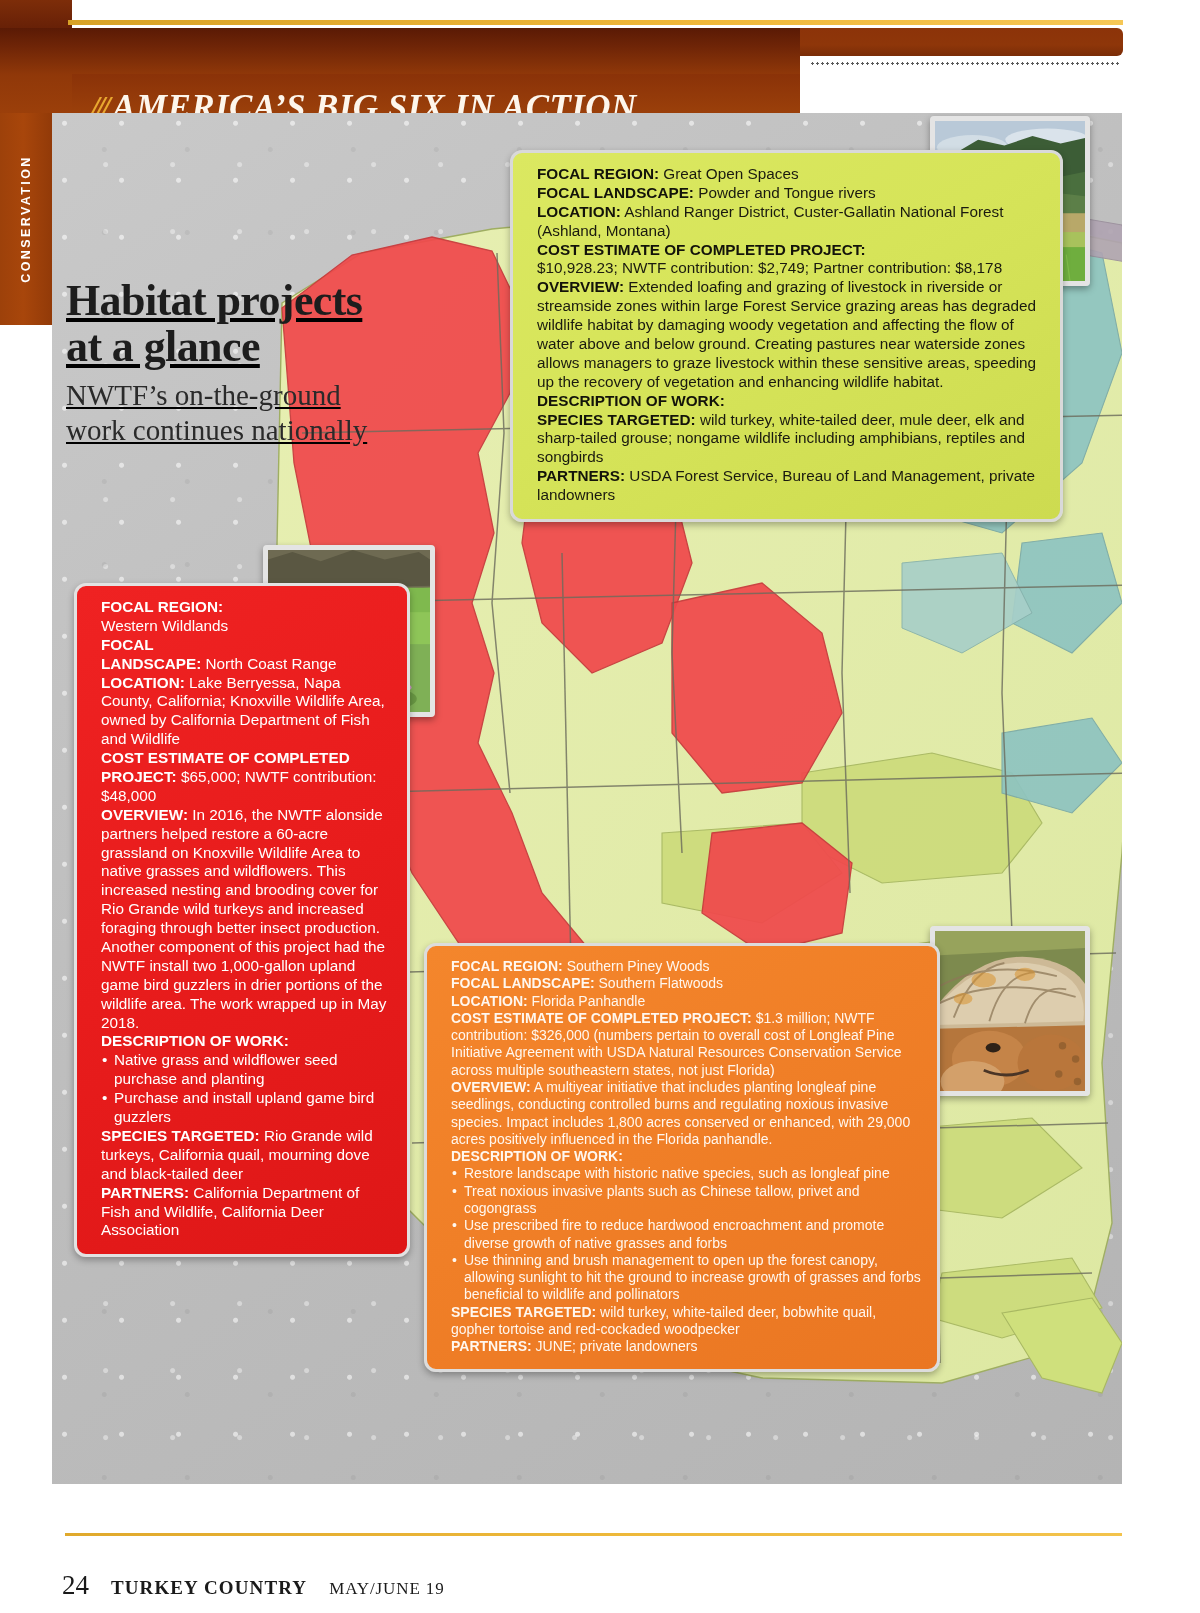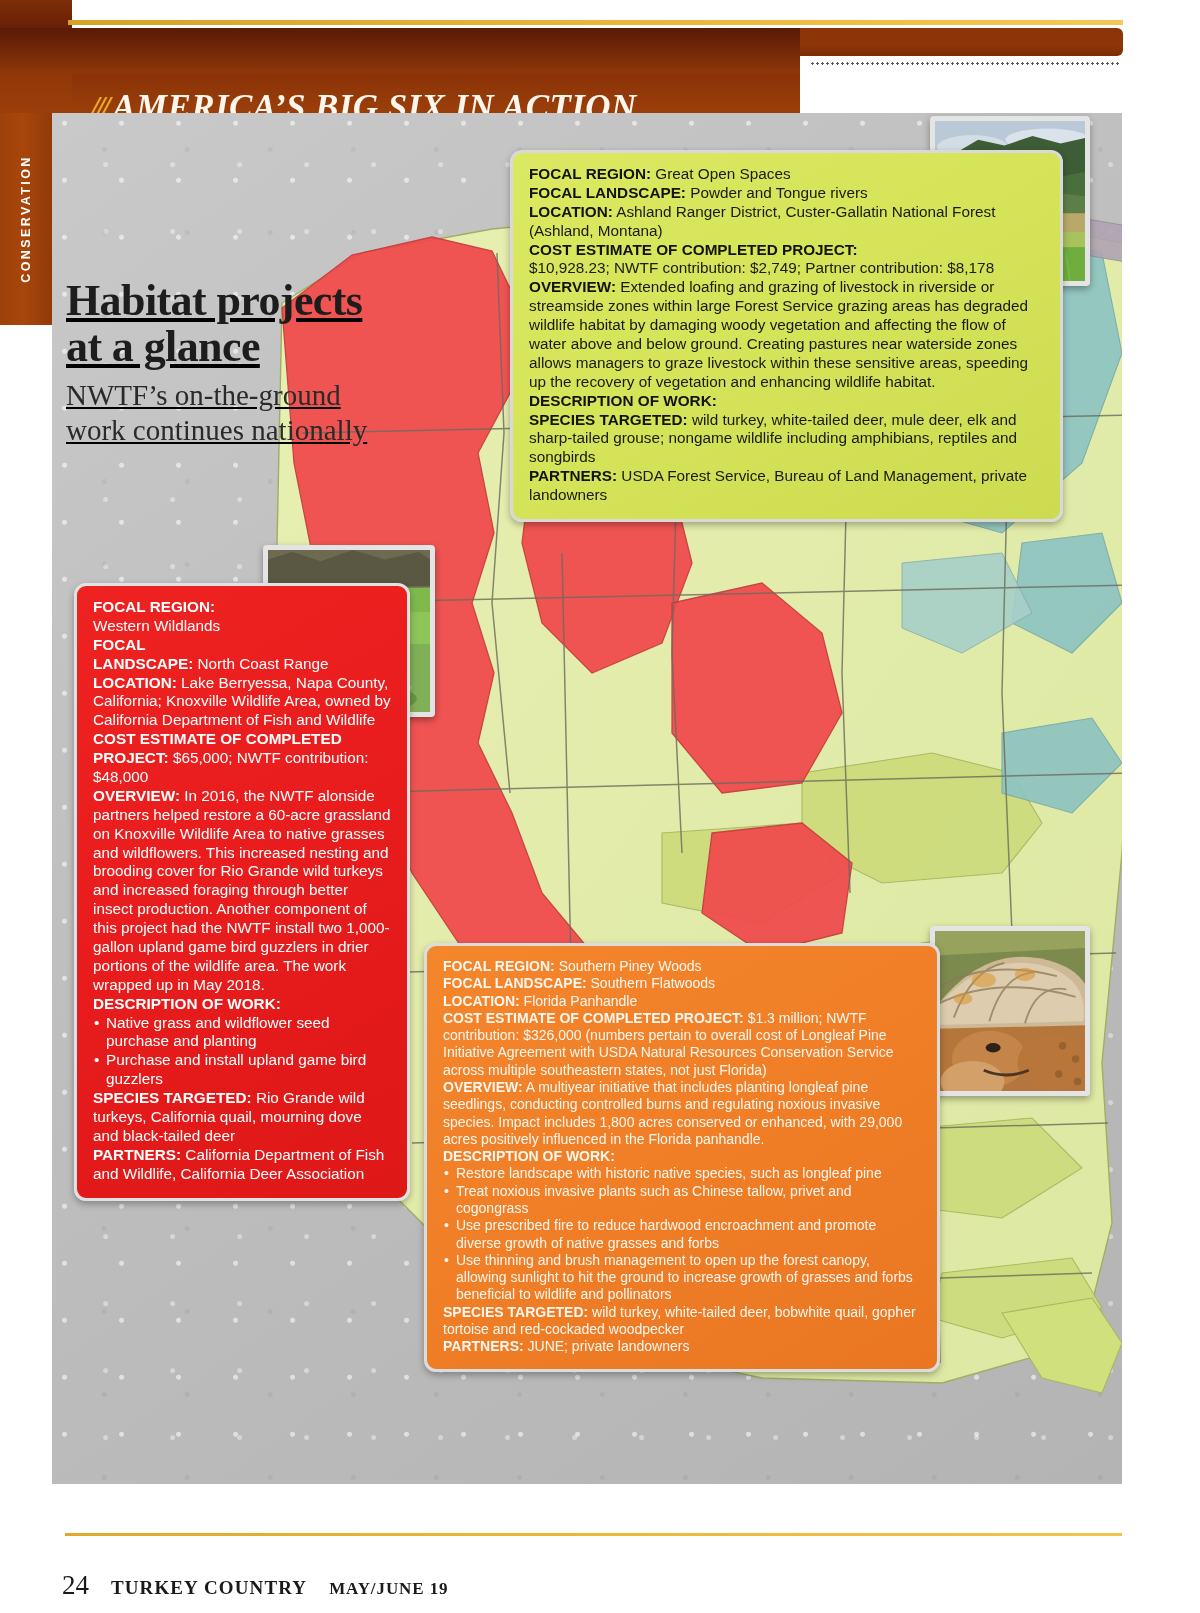--- a/index.html
+++ b/index.html
@@ -84,21 +84,21 @@
   .deck {
     margin-top: 8px;
     font-family: "Liberation Serif", serif; font-weight: 400;
     font-size: 29px; line-height: 1.24; color: #2a2a2a;
   }
 
   
   .infobox {
     position: absolute; border-radius: 12px;
     box-shadow: 0 3px 7px rgba(0,0,0,0.30);
-    padding: 12px 16px 14px 16px;
+    padding: 12px 16px 14px 24px;
   }
   .box-green {
     left: 458px; top: 37px; width: 553px;
     background: linear-gradient(150deg,#dbe861 0%, #d6e459 45%, #cddb50 100%);
     border: 3px solid #d9d9d9; color: #1a1a0f;
     font-size: 15.3px; line-height: 1.235;
   }
   .box-red {
     left: 22px; top: 470px; width: 336px;
     background: linear-gradient(150deg,#ef2222 0%, #e81c1c 50%, #de1717 100%);
@@ -135,21 +135,21 @@
     position: absolute; left: 65px; top: 1533px; width: 1057px; height: 3px;
     background: linear-gradient(90deg,#e0a92c 0%, #eeb93b 55%, #f3c34c 100%);
   }
   .footer {
     position: absolute; left: 62px; top: 1548px; width: 600px;
     display: flex; align-items: baseline; gap: 22px;
     font-family: "Liberation Serif", serif; color: #1a1a1a;
   }
   .footer-page { font-size: 27px; font-weight: 400; }
   .footer-mag { font-size: 19px; font-weight: 700; letter-spacing: 1.1px; margin-top: 29px; }
-  .footer-date { font-size: 17px; font-weight: 700; letter-spacing: 0.9px; text-align: right; }
+  .footer-date { font-size: 17px; font-weight: 400; letter-spacing: 0.9px; text-align: right; }
 </style>
 </head>
 <body>
 
 <div class="page">
 
   <div class="hdr-maroon-edge"></div>
   <div class="hdr-gold-rule"></div>
   <div class="hdr-brown-bar-right"></div>
   <div class="hdr-dotted"></div>

